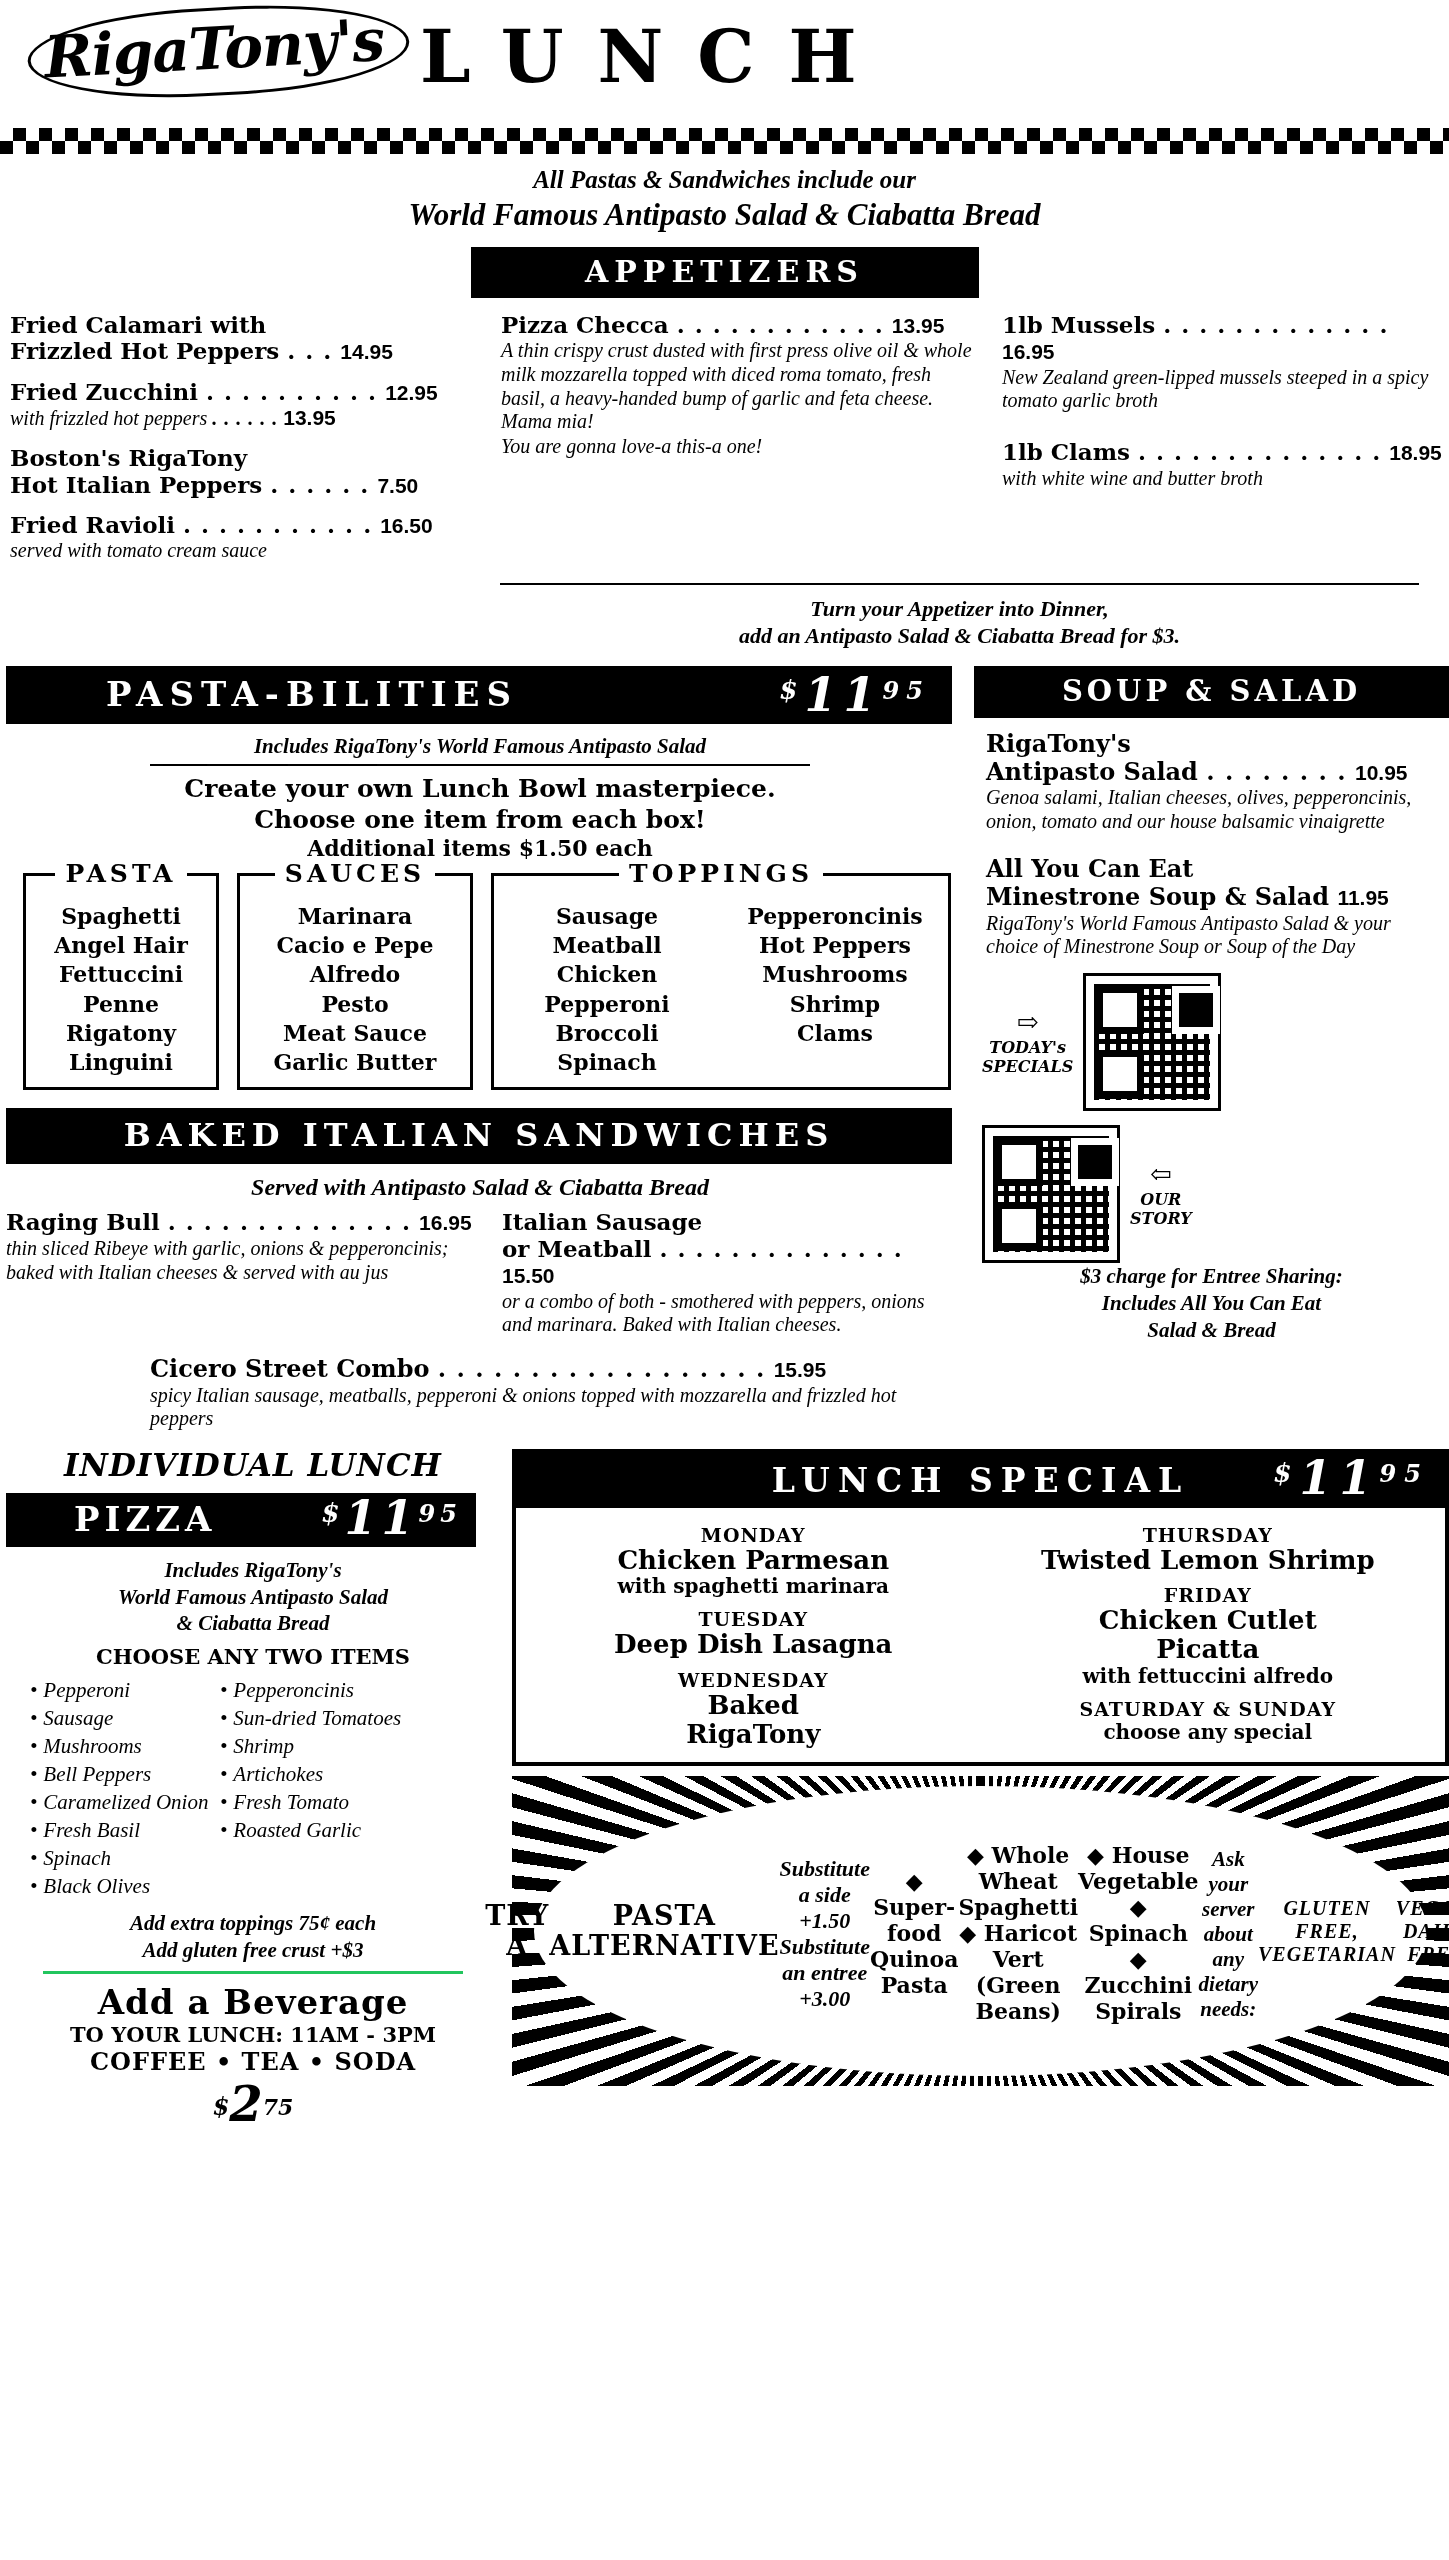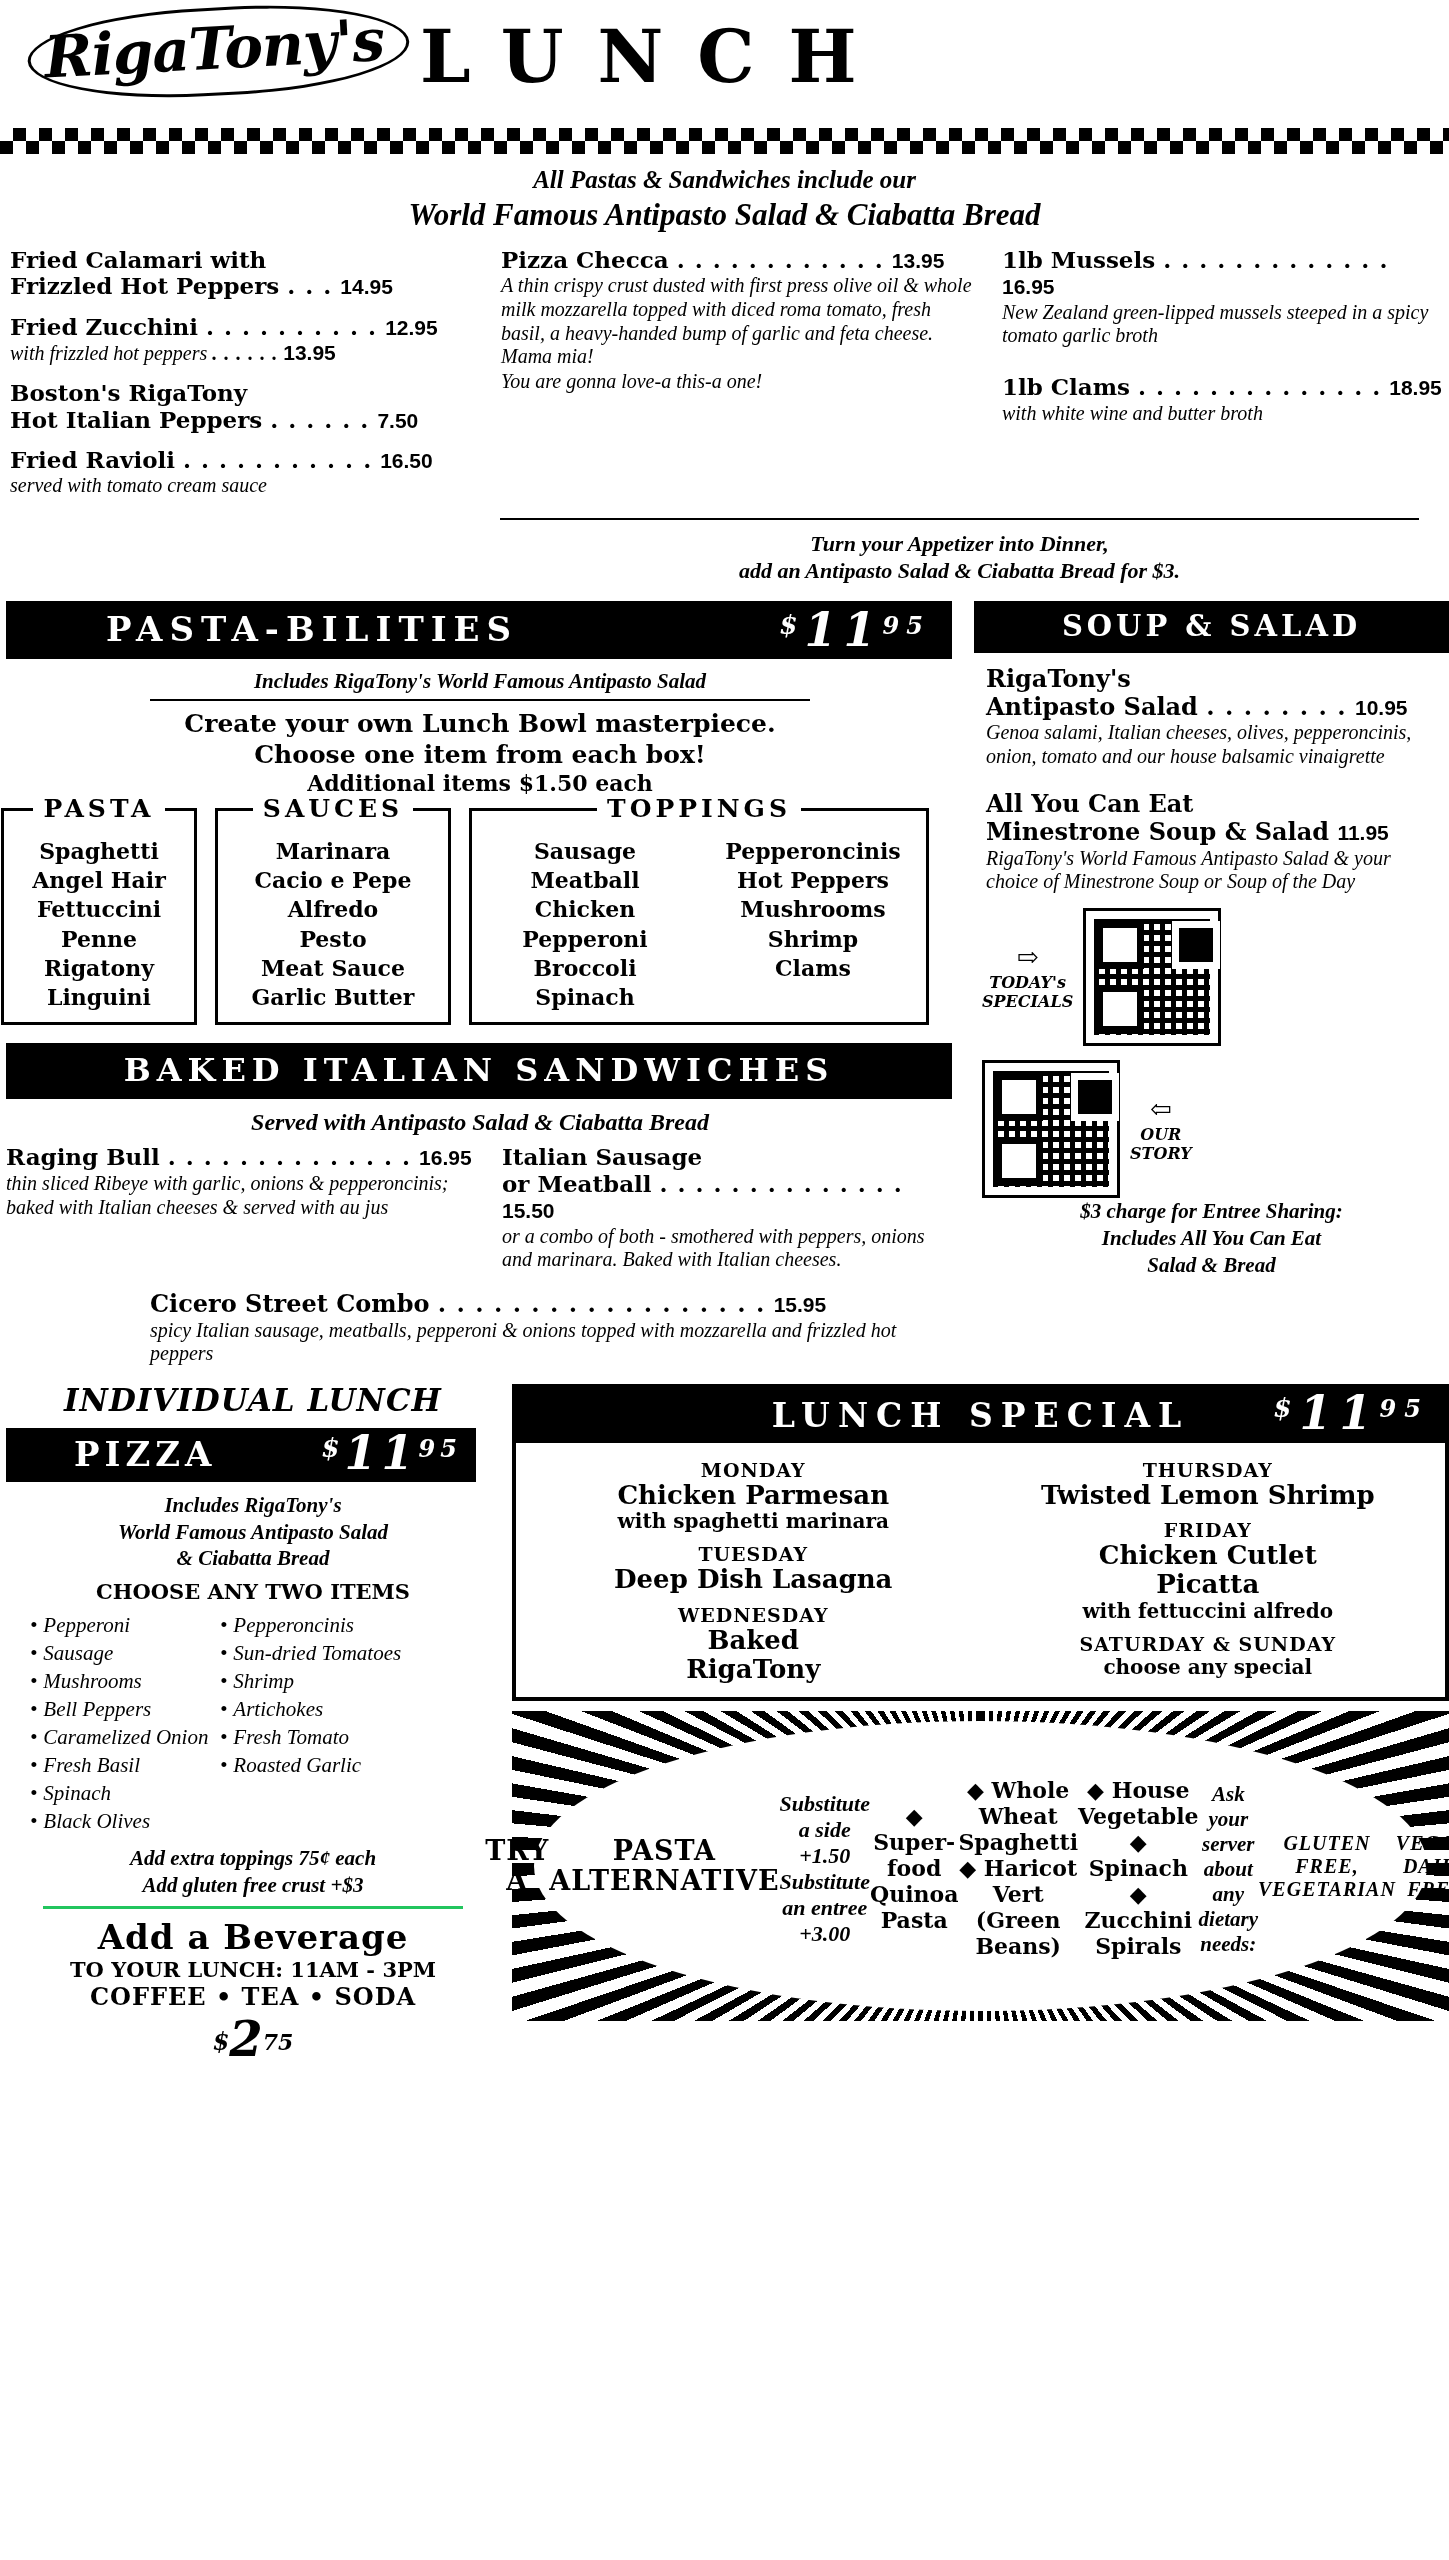--- a/index.html
+++ b/index.html
@@ -94,21 +94,21 @@
   .price-badge .big { font-size:46px; }
   .price-badge .sup { font-size:24px; vertical-align:super; }
 
   .pasta-sub {
     text-align:center; font-style:italic; font-weight:bold; font-size:21px;
     margin:10px auto 0 auto; width:660px; border-bottom:2px solid #000; padding-bottom:5px;
   }
   .pasta-lines { text-align:center; font-family:"DejaVu Serif",serif; font-weight:bold; font-size:25px; line-height:1.25; margin-top:7px;}
   .pasta-lines .small { font-size:22px; }
 
-  .boxes { display:flex; gap:18px; margin:10px 8px 0 1px; }
+  .boxes { display:flex; gap:18px; margin:10px 8px 0 23px; }
   .boxwrap { position:relative; }
   .boxwrap.pasta { width:196px; }
   .boxwrap.sauces { width:236px; }
   .boxwrap.toppings { width:460px; }
   .box {
     border:3px solid #000; padding:26px 6px 10px 6px; text-align:center;
   }
   .box-title {
     position:absolute; top:-14px; left:0; width:100%; text-align:center;
   }
@@ -229,20 +229,21 @@
     </div>
     <div class="lunch-word">LUNCH</div>
   </div>
   <div class="checker"></div>
 
   <div class="subhead">
     <div class="l1">All Pastas &amp; Sandwiches include our</div>
     <div class="l2">World Famous Antipasto Salad &amp; Ciabatta Bread</div>
   </div>
 
+  <div class="banner band-appetizers">APPETIZERS</div>
 
   <div class="appetizers">
     <div class="app-col c1">
 
       <div class="item">
         <div class="item-name">
           <span>Fried Calamari with</span><br>
           <span>Frizzled Hot Peppers</span>
           <span class="dots">. . .</span>
           <span class="price">14.95</span>

